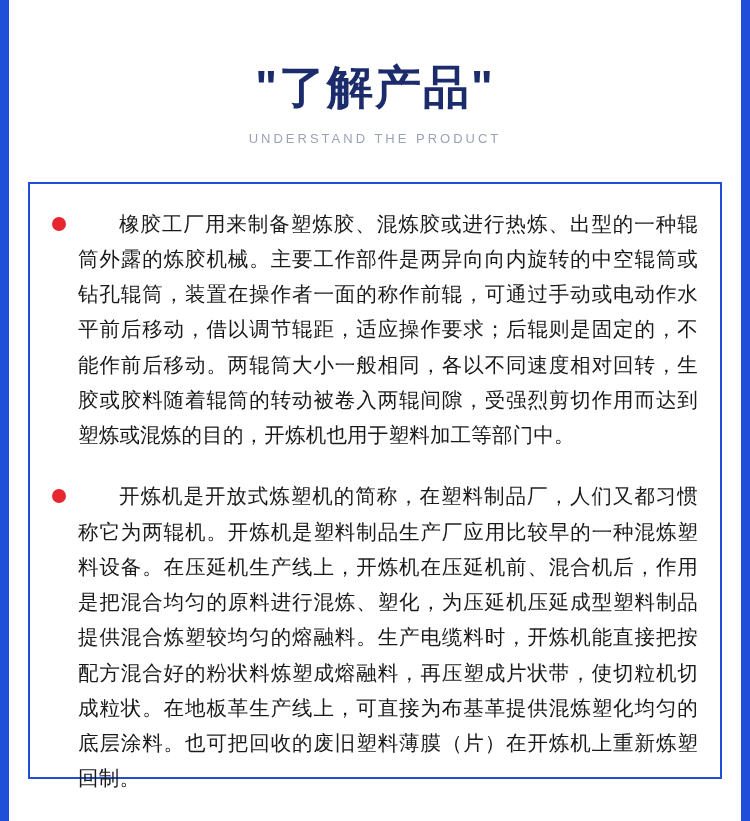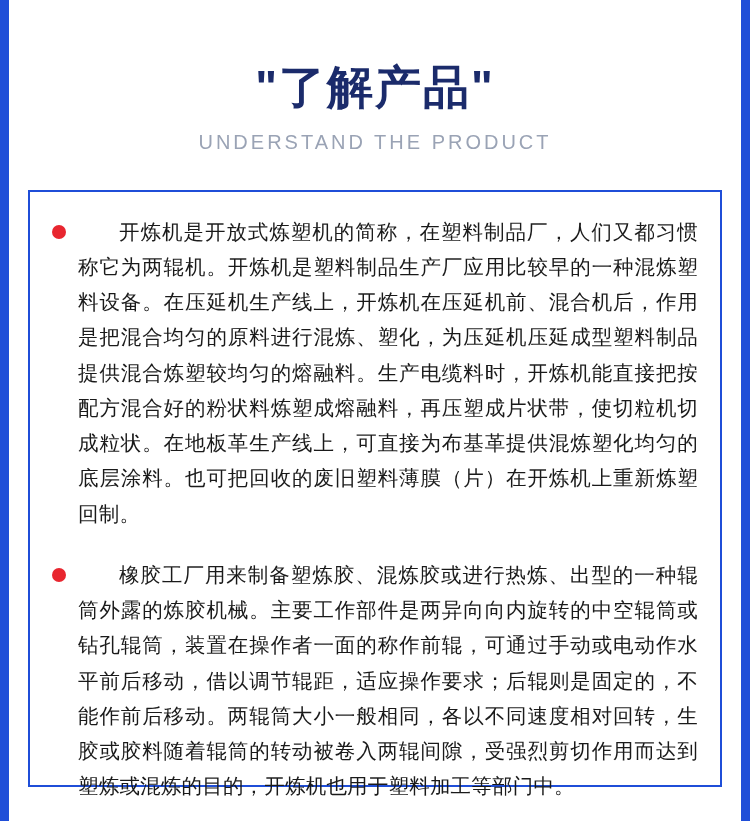--- a/index.html
+++ b/index.html
@@ -43,21 +43,21 @@
   .header-title {
     font-size: 46px;
     font-weight: bold;
     color: #1b2b6b;
     letter-spacing: 2px;
     line-height: 1.1;
     margin: 0;
   }
   .header-sub {
     margin-top: 18px;
-    font-size: 20px;
+    font-size: 13px;
     color: #9aa3b5;
     letter-spacing: 3px;
     font-weight: normal;
   }
 
   
   .content-box {
     margin: 36px 19px 0 19px;
     border: 2px solid #1f4ed8;
     background: #ffffff;
@@ -103,22 +103,22 @@
 
   <div class="header">
     <div class="header-title">"了解产品"</div>
     <div class="header-sub">UNDERSTAND THE PRODUCT</div>
   </div>
 
   <div class="content-box">
 
     <div class="para">
       <span class="bullet"></span>
-      <div class="para-text">开炼机是开放式炼塑机的简称，在塑料制品厂，人们又都习惯称它为两辊机。开炼机是塑料制品生产厂应用比较早的一种混炼塑料设备。在压延机生产线上，开炼机在压延机前、混合机后，作用是把混合均匀的原料进行混炼、塑化，为压延机压延成型塑料制品提供混合炼塑较均匀的熔融料。生产电缆料时，开炼机能直接把按配方混合好的粉状料炼塑成熔融料，再压塑成片状带，使切粒机切成粒状。在地板革生产线上，可直接为布基革提供混炼塑化均匀的底层涂料。也可把回收的废旧塑料薄膜（片）在开炼机上重新炼塑回制。</div>
+      <div class="para-text">橡胶工厂用来制备塑炼胶、混炼胶或进行热炼、出型的一种辊筒外露的炼胶机械。主要工作部件是两异向向内旋转的中空辊筒或钻孔辊筒，装置在操作者一面的称作前辊，可通过手动或电动作水平前后移动，借以调节辊距，适应操作要求；后辊则是固定的，不能作前后移动。两辊筒大小一般相同，各以不同速度相对回转，生胶或胶料随着辊筒的转动被卷入两辊间隙，受强烈剪切作用而达到塑炼或混炼的目的，开炼机也用于塑料加工等部门中。</div>
     </div>
 
     <div class="para">
       <span class="bullet"></span>
-      <div class="para-text">橡胶工厂用来制备塑炼胶、混炼胶或进行热炼、出型的一种辊筒外露的炼胶机械。主要工作部件是两异向向内旋转的中空辊筒或钻孔辊筒，装置在操作者一面的称作前辊，可通过手动或电动作水平前后移动，借以调节辊距，适应操作要求；后辊则是固定的，不能作前后移动。两辊筒大小一般相同，各以不同速度相对回转，生胶或胶料随着辊筒的转动被卷入两辊间隙，受强烈剪切作用而达到塑炼或混炼的目的，开炼机也用于塑料加工等部门中。</div>
+      <div class="para-text">开炼机是开放式炼塑机的简称，在塑料制品厂，人们又都习惯称它为两辊机。开炼机是塑料制品生产厂应用比较早的一种混炼塑料设备。在压延机生产线上，开炼机在压延机前、混合机后，作用是把混合均匀的原料进行混炼、塑化，为压延机压延成型塑料制品提供混合炼塑较均匀的熔融料。生产电缆料时，开炼机能直接把按配方混合好的粉状料炼塑成熔融料，再压塑成片状带，使切粒机切成粒状。在地板革生产线上，可直接为布基革提供混炼塑化均匀的底层涂料。也可把回收的废旧塑料薄膜（片）在开炼机上重新炼塑回制。</div>
     </div>
 
   </div>
 </div>
 
 </body></html>

